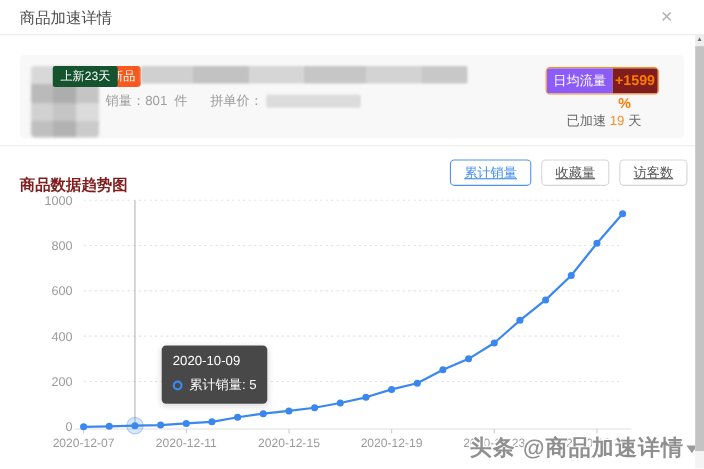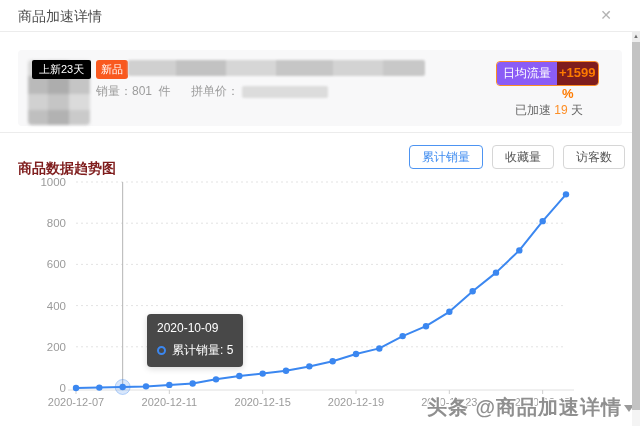--- a/index.html
+++ b/index.html
@@ -18,21 +18,21 @@
   .scroll-thumb{position:absolute;left:0;top:11px;width:8px;height:368px;background:#c3c3c3;cursor:pointer;}
   
   .product-card{position:absolute;left:18px;top:50px;width:604px;height:76px;background:#f8f8f9;border-radius:4px;}
   .product-image{
     position:absolute;left:10px;top:10px;width:62px;height:65px;border-radius:4px;overflow:hidden;
     background:
       linear-gradient(180deg,rgba(255,255,255,.30) 0 16px,rgba(90,90,90,.12) 16px 34px,rgba(255,255,255,.18) 34px 50px,rgba(120,120,120,.10) 50px),
       linear-gradient(90deg,#c7c7c7 0 20px,#b8b8b8 20px 41px,#d3d3d3 41px);
     filter:blur(1.5px);
   }
-  .listing-badge{position:absolute;left:14px;top:10px;z-index:2;background:#000000;color:#fff;font-size:11px;padding:2px 7px;border-radius:2px;}
+  .listing-badge{position:absolute;left:30px;top:10px;z-index:2;background:#14532d;color:#fff;font-size:11px;padding:2px 7px;border-radius:2px;}
   .new-badge{position:absolute;left:78px;top:10px;background:#f9591f;color:#fff;font-size:11px;padding:2px 5px;border-radius:3px;text-align:right;}
   .title-redacted{
     position:absolute;left:110px;top:10px;width:297px;height:16px;border-radius:2px;
     background:linear-gradient(90deg,#d0d0d0 0 16%,#c2c2c2 16% 33%,#d6d6d6 33% 50%,#c6c6c6 50% 69%,#d3d3d3 69% 86%,#c8c8c8 86%);
     filter:blur(1.2px);
   }
   .meta-row{position:absolute;left:78px;top:33px;font-size:12px;color:#9c9c9c;white-space:nowrap;}
   .meta-row .gap{display:inline-block;width:14px;}
   .price-redacted{display:inline-block;width:86px;height:12px;background:#dcdcdc;border-radius:2px;filter:blur(1.2px);vertical-align:middle;margin-left:3px;}
   .traffic{position:absolute;left:478px;top:11px;width:120px;}
@@ -40,21 +40,21 @@
   .t-label{background:#8b5cf6;color:#fff;font-size:12px;padding:3px 6px;}
   .t-value{background:#7f1d1d;color:#fe7b00;font-size:13px;font-weight:bold;padding:3px 2px;}
   .t-percent{color:#fe7b00;font-size:13px;font-weight:bold;margin:1px 0 0 66px;line-height:13px;}
   .t-days{font-size:12px;color:#666;margin:2px 0 0 19px;}
   .t-days em{font-style:normal;color:#fd8e26;}
   
   .section-divider{position:absolute;left:0;top:132px;width:632px;height:1px;background:#ececec;}
   
   .trend-title{position:absolute;left:18px;top:160px;font-size:14px;color:#7f1d1d;font-weight:bold;}
   .tabs{position:absolute;left:409px;top:145px;display:flex;gap:9px;}
-  .tab{font-size:12px;color:#555;background:#fff;border:1px solid #d6d6d6;border-radius:4px;padding:4px 12px;cursor:pointer;line-height:1.2;}
+  .tab{font-size:12px;color:#555;background:#fff;border:1px solid #d6d6d6;border-radius:4px;padding:4px 12px;cursor:pointer;line-height:1.2;text-decoration:underline;}
   .tab.active{border-color:#4d94f2;color:#3f8cf0;}
   
   .chart-svg{position:absolute;left:0;top:170px;z-index:1;}
   .chart-tooltip{
     position:absolute;left:147px;top:314px;z-index:5;background:rgba(58,58,58,.93);border-radius:4px;
     color:#fff;font-size:12px;padding:7px 10px 8px;box-shadow:0 2px 6px rgba(0,0,0,.15);white-space:nowrap;
   }
   .tt-row{margin-top:7px;display:flex;align-items:center;}
   .tt-dot{width:5px;height:5px;border:2px solid #3b87f0;border-radius:50%;margin-right:6px;background:transparent;}
   

